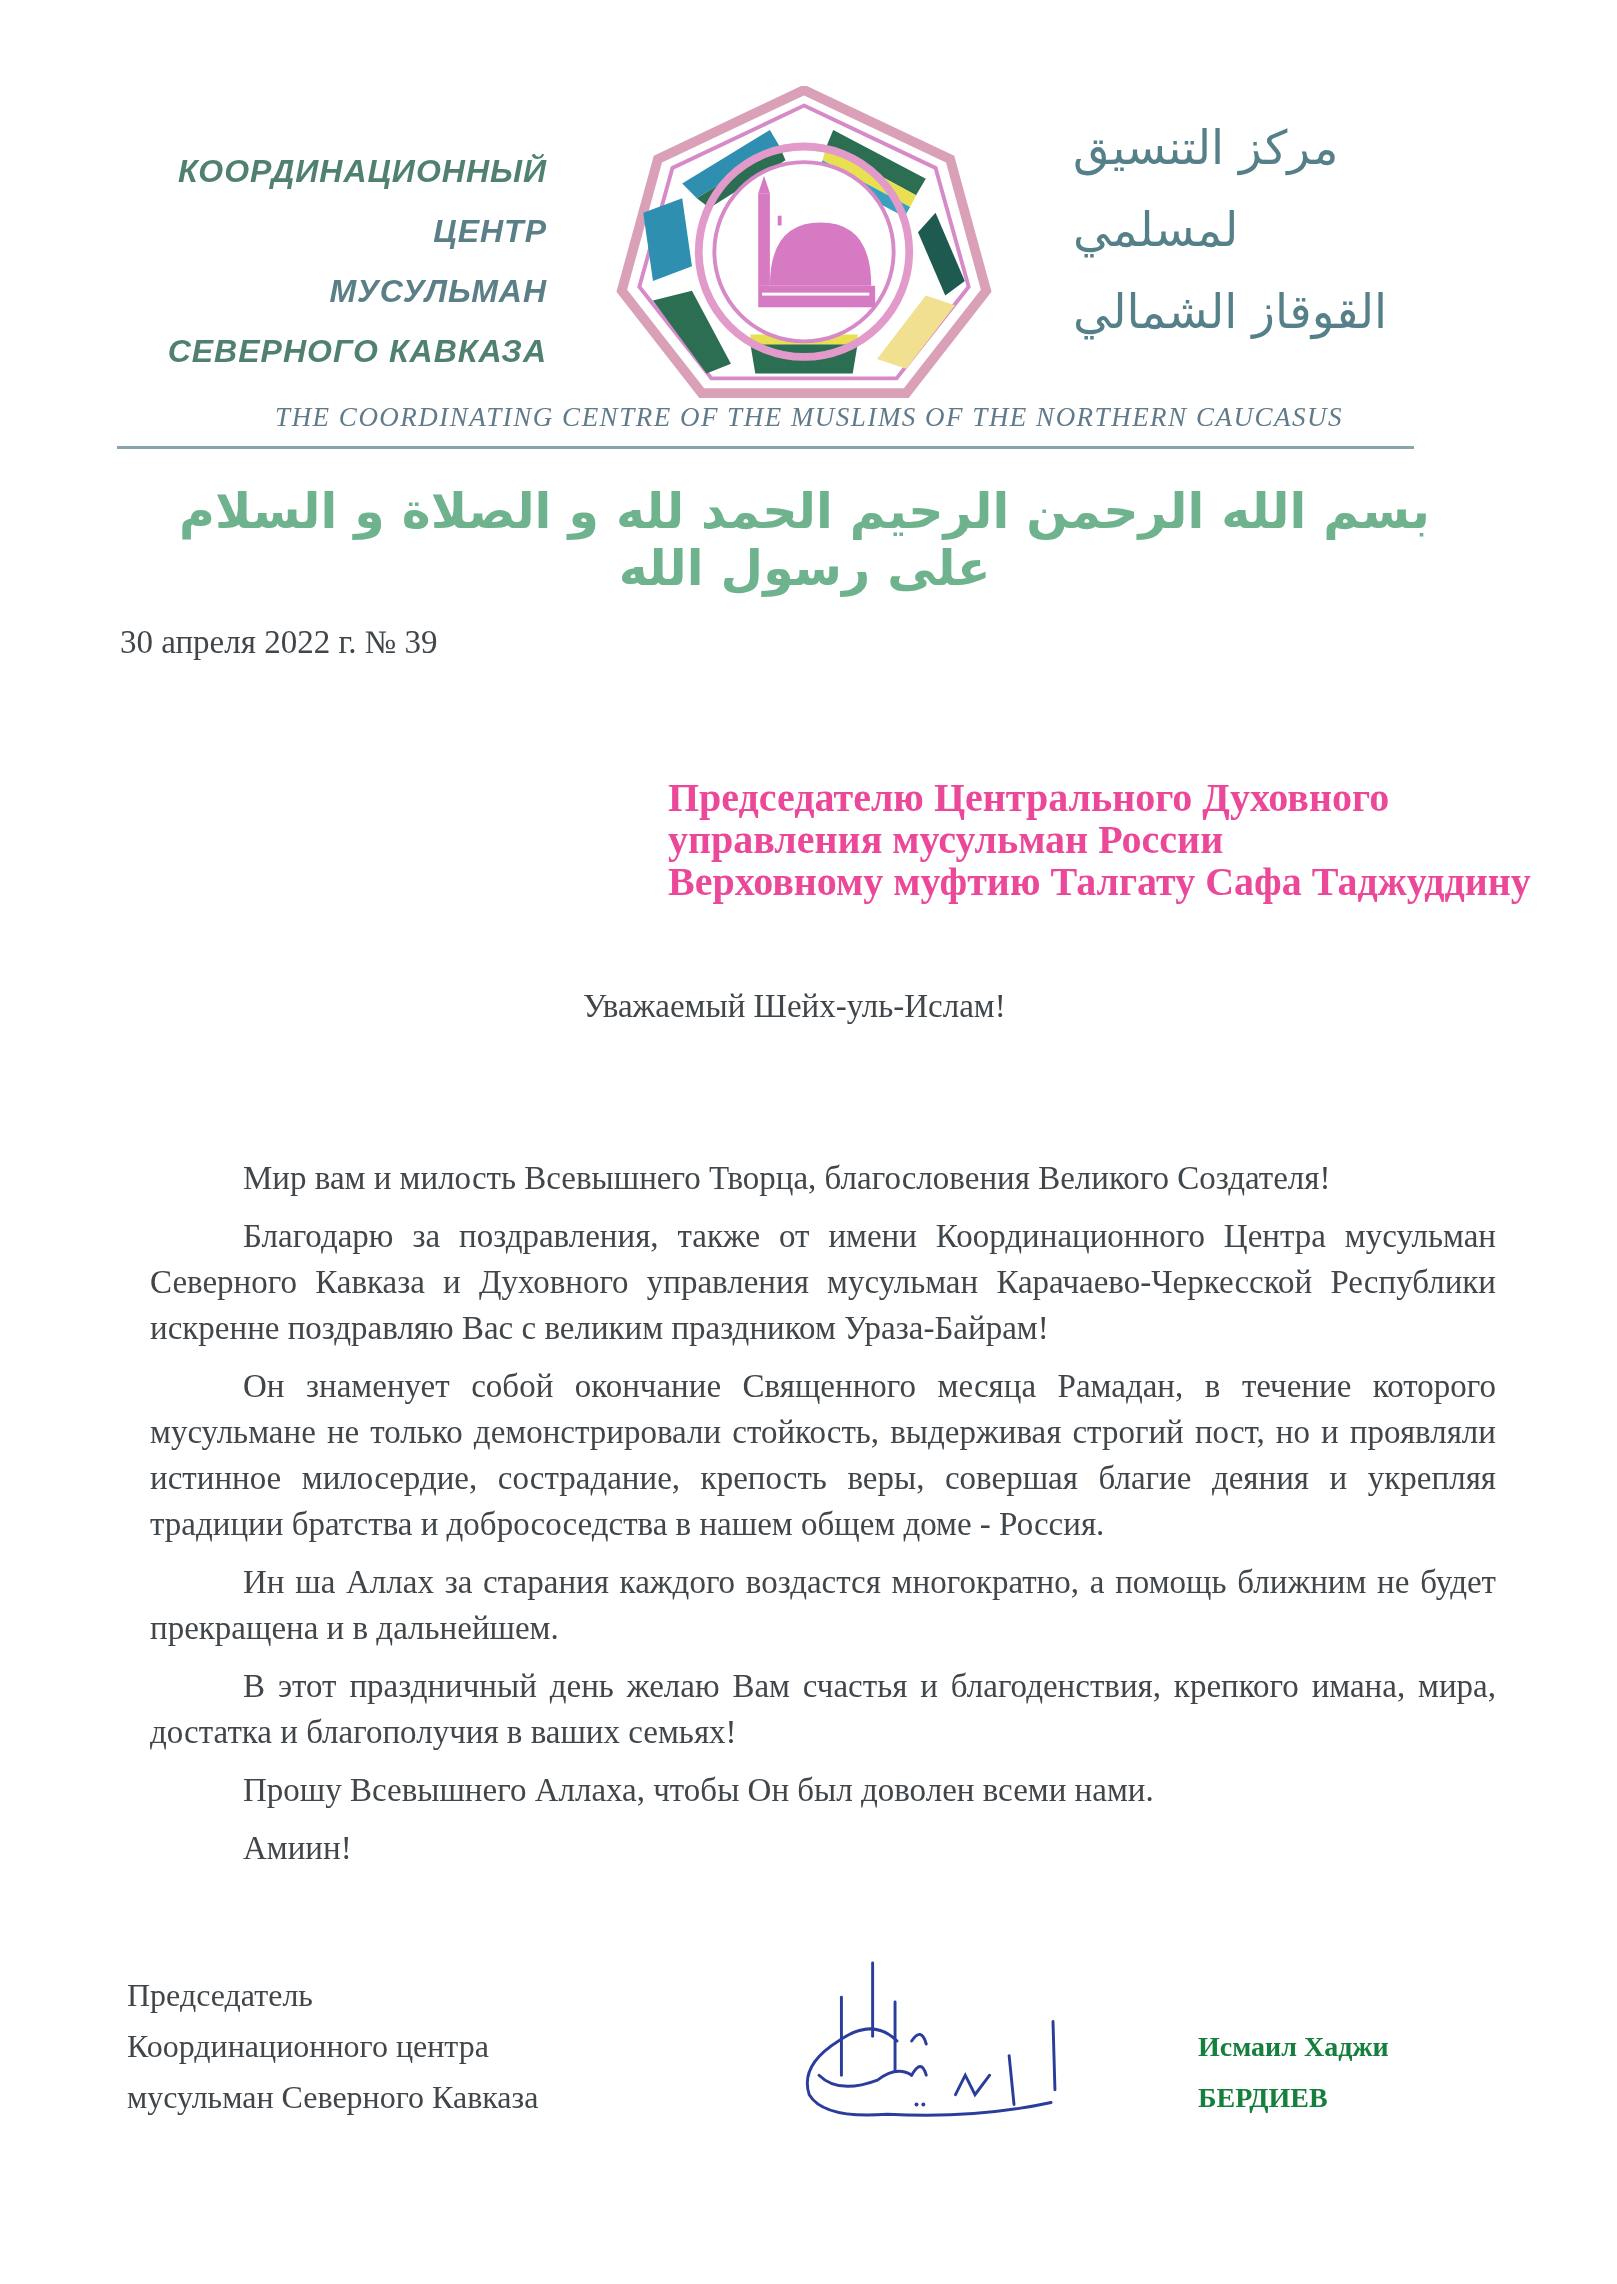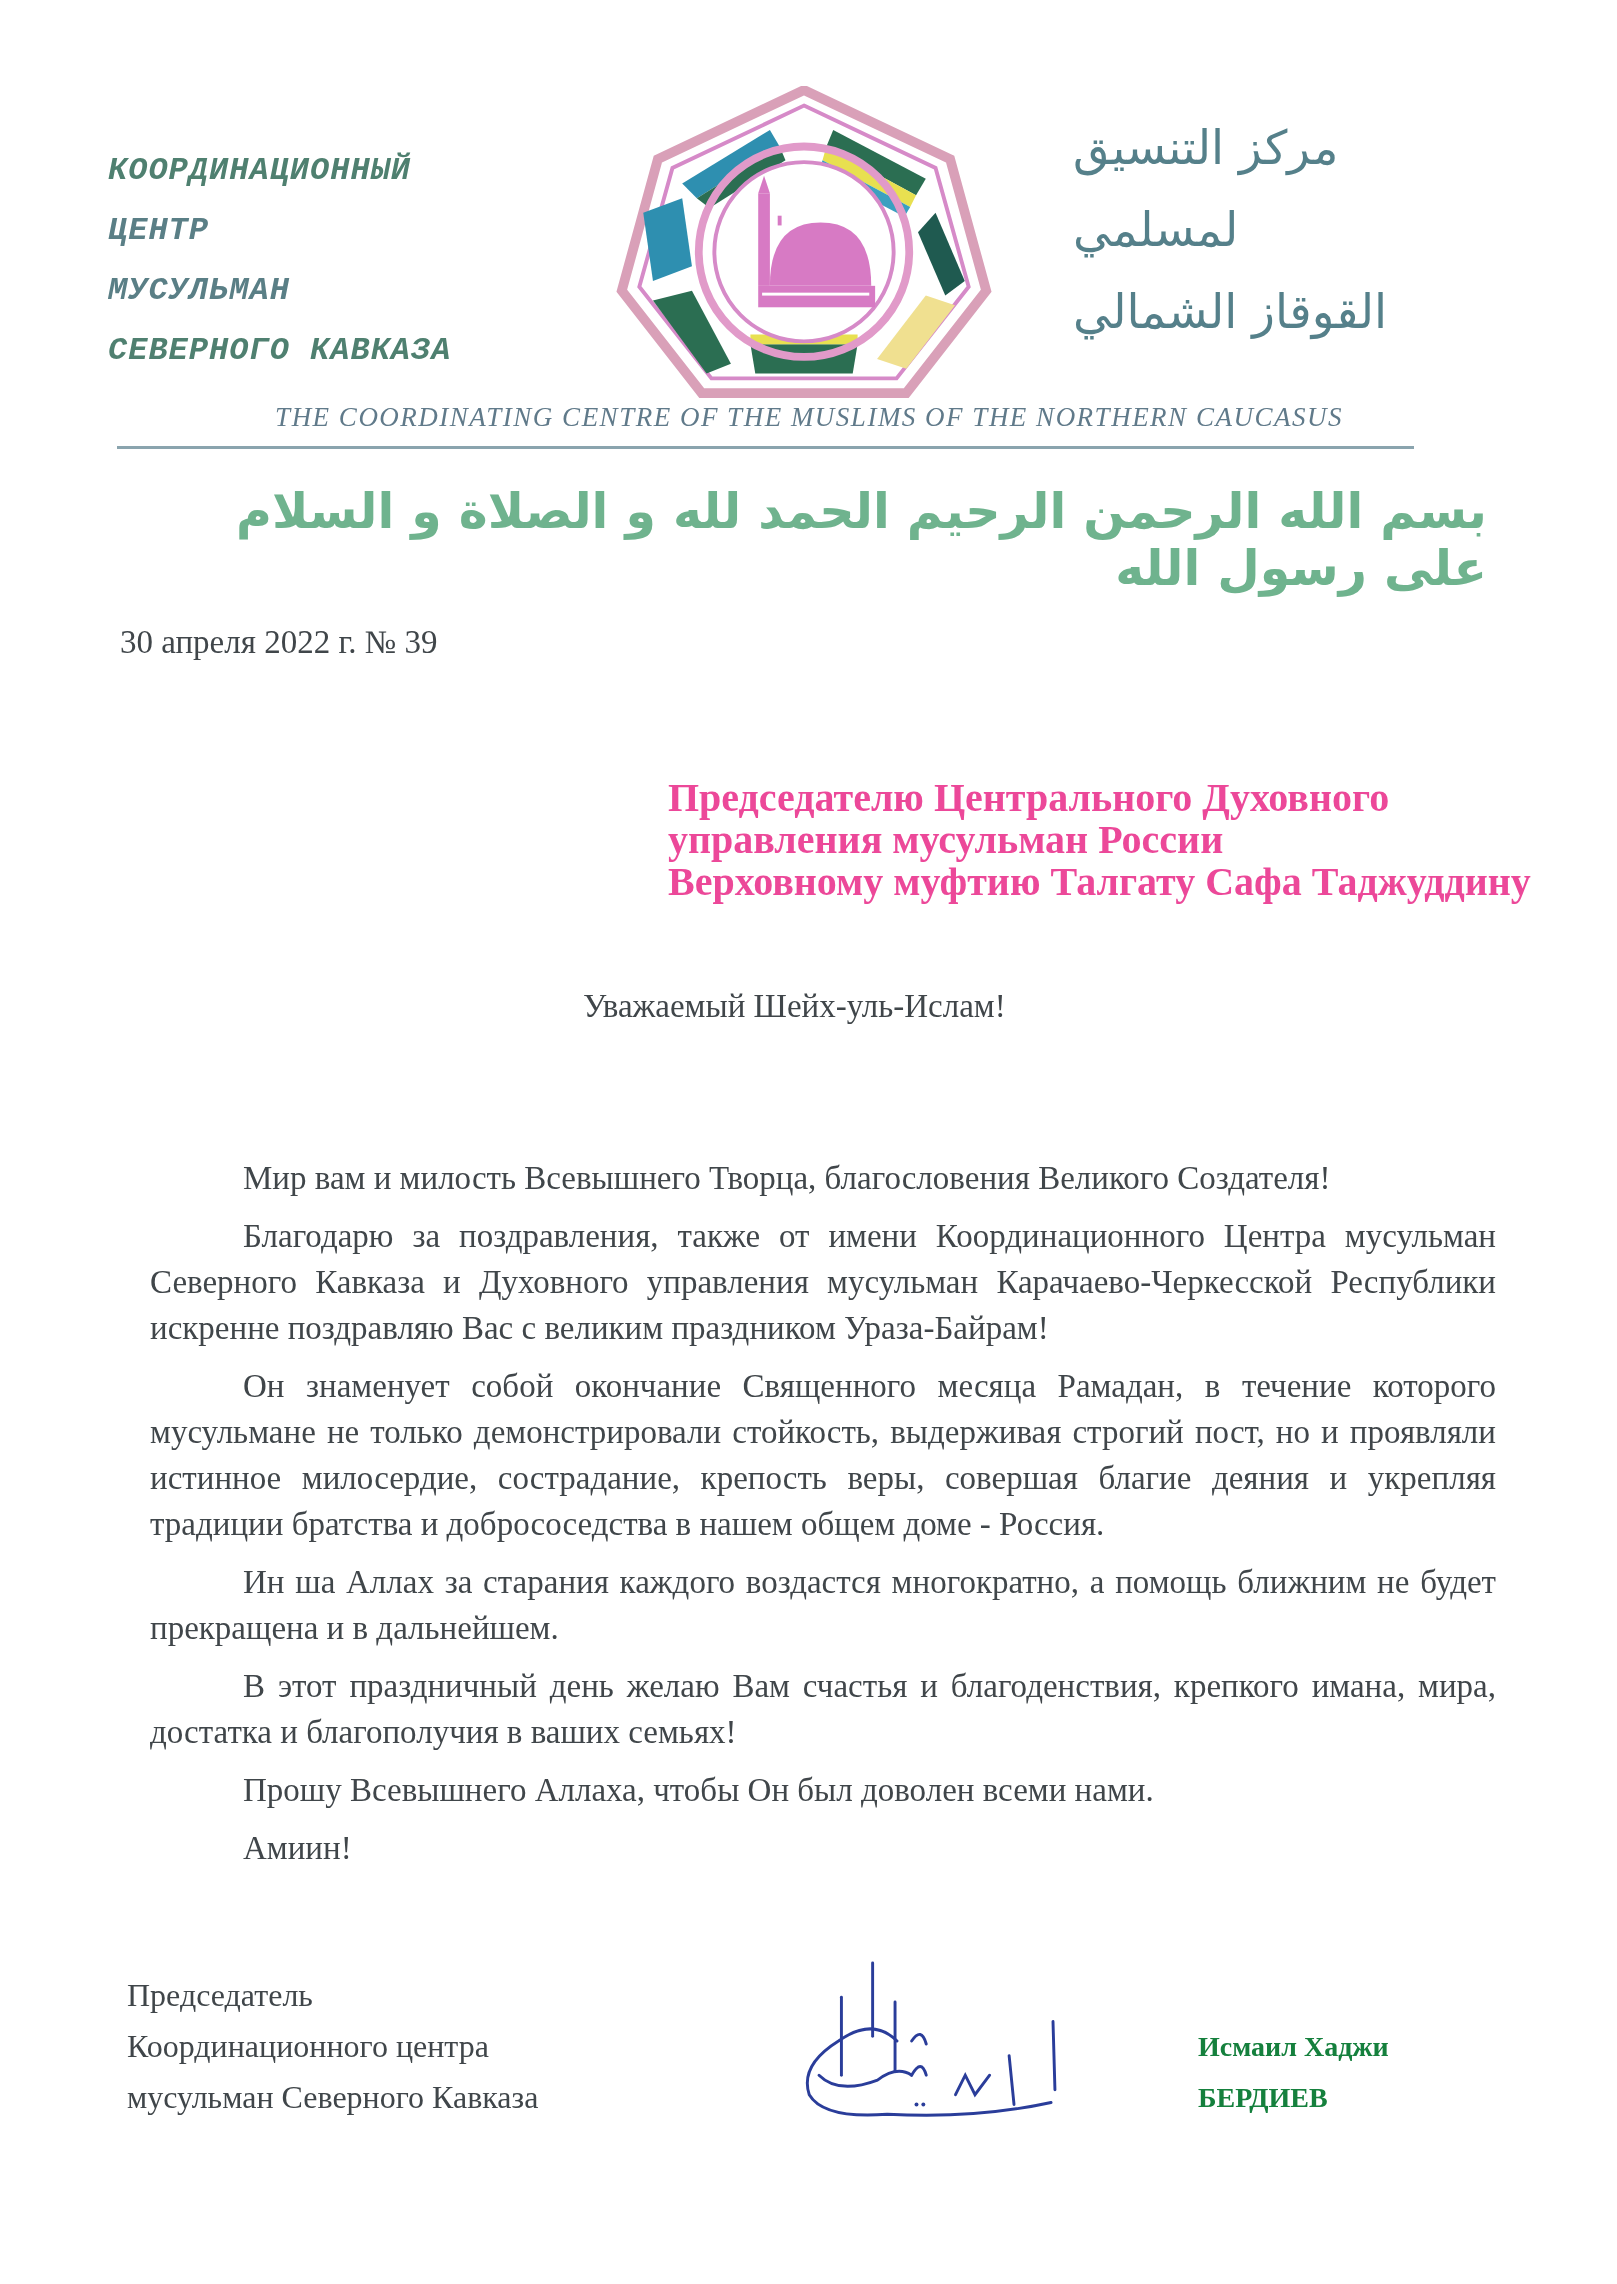--- a/index.html
+++ b/index.html
@@ -1,36 +1,36 @@
 <!DOCTYPE html>
 <html><head>
 <meta charset="utf-8">
 <style>
   html, body { margin: 0; padding: 0; background: #ffffff; }
   body { width: 1618px; height: 2284px; position: relative; overflow: hidden; font-family: "Liberation Serif", serif; color: #3f4448; }
   .abs { position: absolute; }
 
   
-  .lh-left { left: 108px; top: 141px; width: 429px; text-align: left; color: #4f8070; font-family: Liberation Mono, monospace; font-weight: bold; font-style: italic; font-size: 32px; letter-spacing: 1px; }
+  .lh-left { left: 118px; top: 141px; width: 429px; text-align: right; color: #4f8070; font-family: Liberation Sans, sans-serif; font-weight: bold; font-style: italic; font-size: 32px; letter-spacing: 1px; }
   .lh-left div { height: 60px; line-height: 60px; }
   .lh-left .blueish { color: #5a7f86; }
 
   
   .emblem { left: 614px; top: 86px; width: 380px; height: 312px; }
 
   
   .lh-right { left: 1073px; top: 107px; width: 429px; text-align: left; direction: rtl; color: #55808a; font-family: "DejaVu Sans", sans-serif; font-size: 47px; }
   .lh-right div { height: 82px; line-height: 82px; }
 
   
   .lh-eng { left: 146px; top: 402px; width: 1326px; text-align: center; color: #607a8a; font-style: italic; font-size: 27px; letter-spacing: 1.5px; font-family: "Liberation Serif", serif; }
   .lh-rule { left: 117px; top: 446px; width: 1297px; height: 2.9px; background: #8aa4ae; }
 
   
-  .basmala { left: 122px; top: 483px; width: 1365px; text-align: right; direction: rtl; color: #6fb38e; font-family: "DejaVu Sans", sans-serif; font-weight: bold; font-size: 49px; }
+  .basmala { left: 122px; top: 483px; width: 1365px; text-align: center; direction: rtl; color: #6fb38e; font-family: "DejaVu Sans", sans-serif; font-weight: bold; font-size: 49px; }
 
   .date { left: 120px; top: 624px; font-size: 33px; color: #40464a; }
 
   .addressee { left: 668px; top: 777px; font-weight: bold; font-size: 40px; line-height: 42px; color: #ec4899; font-family: "Liberation Serif", serif; }
   .addressee div { white-space: nowrap; }
 
   .greeting { left: 0; top: 988px; width: 1618px; text-align: center; padding-left: 0; font-size: 33px; color: #40464a; }
   .greeting span { position: relative; left: -14.6px; }
 
   .body-text { left: 138px; top: 1143px; width: 1370px; font-size: 33px; line-height: 46px; color: #40464a; text-align: justify; }

